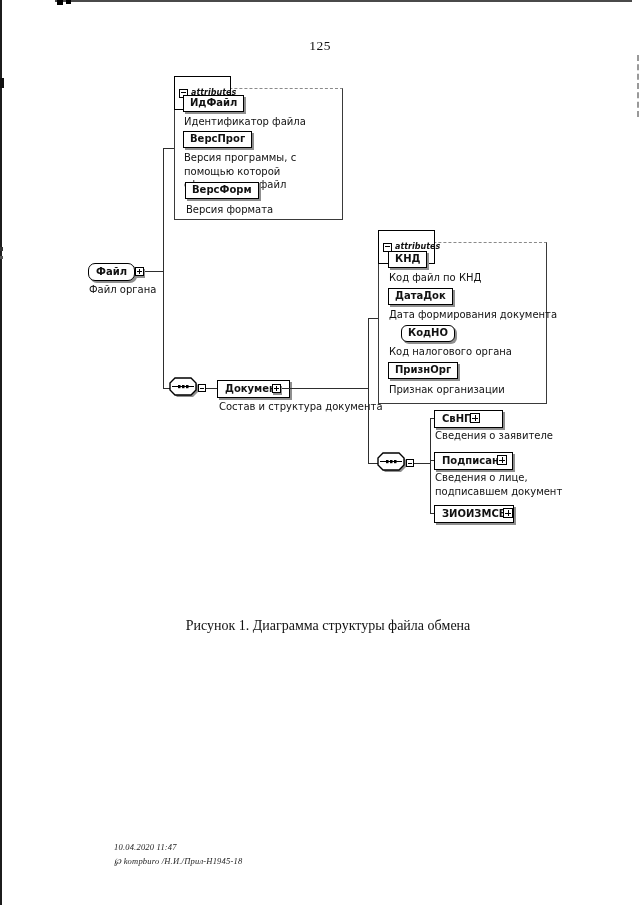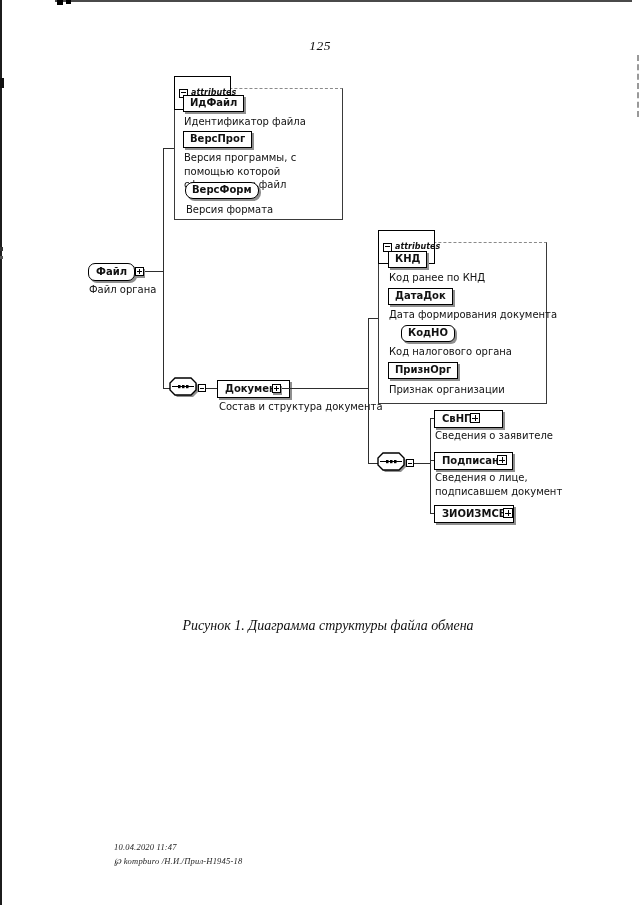--- a/index.html
+++ b/index.html
@@ -9,21 +9,21 @@
   
   .edge-left{left:0;top:0;width:2px;height:905px;background:#1c1c1c;}
   .edge-left-blob{left:0;top:78px;width:4px;height:10px;background:#111;}
   .edge-left-tick1{left:0;top:247px;width:3px;height:4px;background:#333;}
   .edge-left-tick2{left:0;top:256px;width:3px;height:3px;background:#555;}
   .edge-top{left:55px;top:0;width:577px;height:2px;background:#4a4a4a;}
   .edge-top-tick1{left:57px;top:0;width:6px;height:5px;background:#000;}
   .edge-top-tick2{left:66px;top:0;width:5px;height:4px;background:#000;}
   .edge-right{right:1px;top:55px;width:0;height:62px;border-left:2px dashed #999;}
   
-  .serif{font-family:"Liberation Serif","DejaVu Serif",serif;font-style:italic;}
+  .serif{font-family:"Liberation Serif","DejaVu Serif",serif;}
   .page-num{left:0;right:0;top:38px;text-align:center;font-size:13.5px;letter-spacing:.5px;}
   .caption{left:0;right:0;top:618px;text-align:center;font-size:14px;padding-left:16px;}
   .footer{left:114px;font-size:8.5px;font-style:italic;color:#222;letter-spacing:.2px;}
   .footer1{top:842px;}
   .footer2{top:855px;}
   
   .attr-container{background:#fff;border:1px solid #3a3a3a;border-top:1px dashed #8a8a8a;}
   .attr-tab{background:#fff;border:1px solid #000;display:flex;align-items:center;gap:3px;
             padding:16px 4px;height:13px;box-sizing:border-box;}
   .attr-tab-label{font-size:8px;font-weight:bold;font-style:italic;line-height:1;}
@@ -66,21 +66,21 @@
 
   <div class="abs attr-container" style="left:174px;top:88px;width:167px;height:130px;"></div>
   <div class="abs attr-tab" style="left:174px;top:76px;width:57px;">
     <span class="minus-icon"></span>
     <span class="attr-tab-label">attributes</span>
   </div>
   <div class="abs attr-box" style="left:183px;top:95px;">ИдФайл</div>
   <div class="abs desc" style="left:184px;top:115px;width:152px;">Идентификатор файла</div>
   <div class="abs attr-box" style="left:183px;top:131px;">ВерсПрог</div>
   <div class="abs desc" style="left:184px;top:151px;width:152px;">Версия программы, с помощью которой сформирован файл</div>
-  <div class="abs attr-box" style="left:185px;top:182px;border-radius:8px;">ВерсФорм</div>
+  <div class="abs attr-box" style="left:185px;top:182px;">ВерсФорм</div>
   <div class="abs desc" style="left:186px;top:203px;width:152px;">Версия формата</div>
 
   <div class="abs elem-box" style="left:88px;top:263px;border-radius:7px;">Файл</div>
   <div class="conn-sq" style="left:135px;top:267px;"></div>
   <div class="abs desc" style="left:89px;top:283px;">Файл органа</div>
 
   <div class="abs hline" style="left:145px;top:271px;width:19px;"></div>
   <div class="abs vline" style="left:163px;top:148px;height:241px;"></div>
   <div class="abs hline" style="left:164px;top:148px;width:10px;"></div>
   <div class="abs hline" style="left:164px;top:388px;width:7px;"></div>
@@ -104,21 +104,21 @@
   <div class="abs vline" style="left:368px;top:318px;height:146px;"></div>
   <div class="abs hline" style="left:369px;top:318px;width:9px;"></div>
   <div class="abs hline" style="left:369px;top:463px;width:9px;"></div>
 
   <div class="abs attr-container" style="left:378px;top:242px;width:167px;height:160px;"></div>
   <div class="abs attr-tab" style="left:378px;top:230px;width:57px;">
     <span class="minus-icon"></span>
     <span class="attr-tab-label">attributes</span>
   </div>
   <div class="abs attr-box" style="left:388px;top:251px;">КНД</div>
-  <div class="abs desc" style="left:389px;top:271px;width:155px;">Код ранее по КНД</div>
+  <div class="abs desc" style="left:389px;top:271px;width:155px;">Код файл по КНД</div>
   <div class="abs attr-box" style="left:388px;top:288px;">ДатаДок</div>
   <div class="abs desc" style="left:389px;top:308px;width:158px;white-space:nowrap;">Дата формирования документа</div>
   <div class="abs attr-box" style="left:401px;top:325px;border-radius:6px;">КодНО</div>
   <div class="abs desc" style="left:389px;top:345px;width:155px;">Код налогового органа</div>
   <div class="abs attr-box" style="left:388px;top:362px;text-align:right;">ПризнОрг</div>
   <div class="abs desc" style="left:389px;top:383px;width:155px;">Признак организации</div>
 
   <svg class="abs" style="left:377px;top:452px;" width="30" height="22" viewBox="0 0 30 22">
     <polygon points="8,3 24,3 29,8 29,15 24,20 8,20 3,15 3,8" fill="#8f8f8f" stroke="none"></polygon>
     <polygon points="6,1 22,1 27,6 27,13 22,18 6,18 1,13 1,6" fill="#ffffff" stroke="#000" stroke-width="1.4"></polygon>

